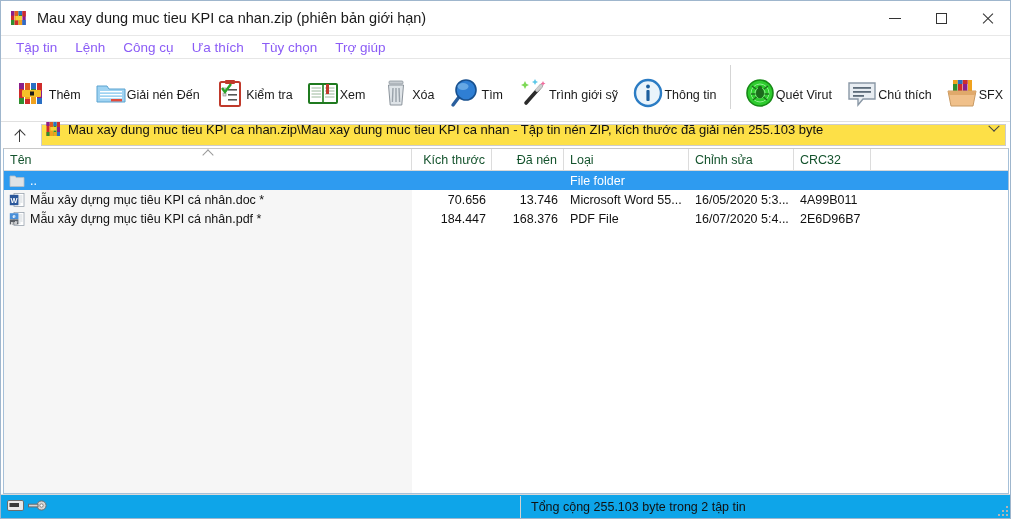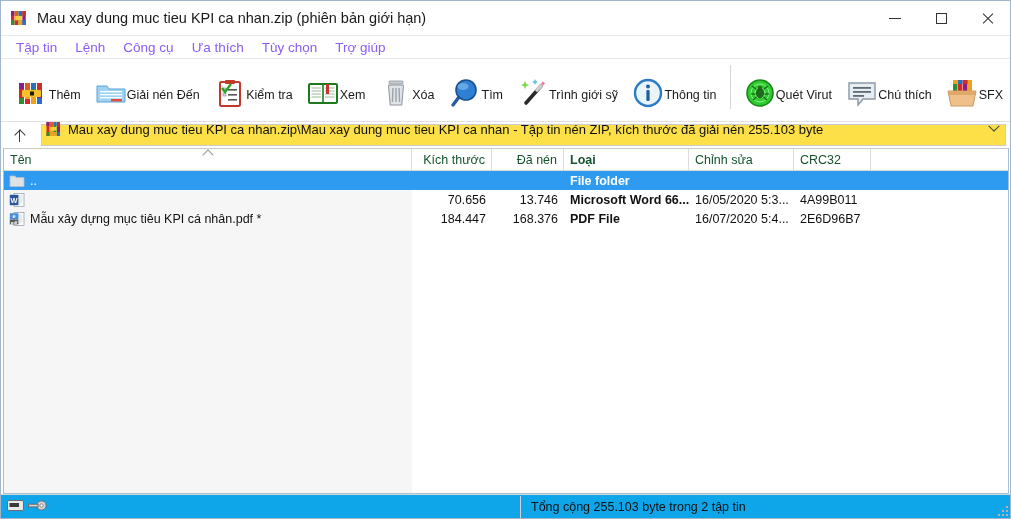--- a/index.html
+++ b/index.html
@@ -154,21 +154,21 @@
   .ch.right { justify-content: flex-end; }
   .sort-caret {
     position: absolute; left: 50%; top: 2px;
     width: 8px; height: 8px; margin-left: -4px;
     border-left: 1.3px solid #999; border-top: 1.3px solid #999;
     transform: rotate(45deg);
   }
   .c-name { flex: 0 0 408px; }
   .c-size { flex: 0 0 80px; }
   .c-pack { flex: 0 0 72px; }
-  .c-type { flex: 0 0 125px; font-weight: bold; }
+  .c-type { flex: 0 0 125px; }
   .c-mod  { flex: 0 0 105px; }
   .c-crc  { flex: 0 0 77px; }
   .c-fill { flex: 1 1 auto; border-right: none; }
 
   .rows { flex: 1 1 auto; position: relative; background: #ffffff; }
   
   .name-shade {
     position: absolute; left: 0; top: 0; width: 408px; bottom: 0;
     background: #f6f6f6; z-index: 0;
   }
@@ -511,24 +511,25 @@
                 <line x1="7" y1="4" x2="13.5" y2="4"></line>
                   <line x1="7" y1="6" x2="13.5" y2="6"></line>
                 <line x1="7" y1="8" x2="13.5" y2="8"></line>
                   <line x1="7" y1="10" x2="13.5" y2="10"></line>
                 <line x1="7" y1="12" x2="11.5" y2="12"></line>
               </g>
               <rect x="0.8" y="2.8" width="8.6" height="10.4" fill="#2b579a"></rect>
               <text x="5.1" y="10.6" font-family="Liberation Sans, sans-serif" font-size="7.4" font-weight="bold" fill="#ffffff" text-anchor="middle">W</text>
             </svg>
           </span>
+          <span>Mẫu xây dựng mục tiêu KPI cá nhân.doc *</span>
         </div>
         <div class="cell c-size right">70.656</div>
         <div class="cell c-pack right">13.746</div>
-        <div class="cell c-type">Microsoft Word 66...</div>
+        <div class="cell c-type">Microsoft Word 55...</div>
         <div class="cell c-mod">16/05/2020 5:3...</div>
         <div class="cell c-crc">4A99B011</div>
       </div>
 
       <div class="row">
         <div class="cell cell-name">
           <span class="f-icon">
             <svg width="16" height="16" viewBox="0 0 16 16">
               <rect x="5" y="1.5" width="10" height="13" fill="#ffffff" stroke="#9aa4ae" stroke-width="0.8"></rect>
               <g stroke="#b9c1c9" stroke-width="0.7">

